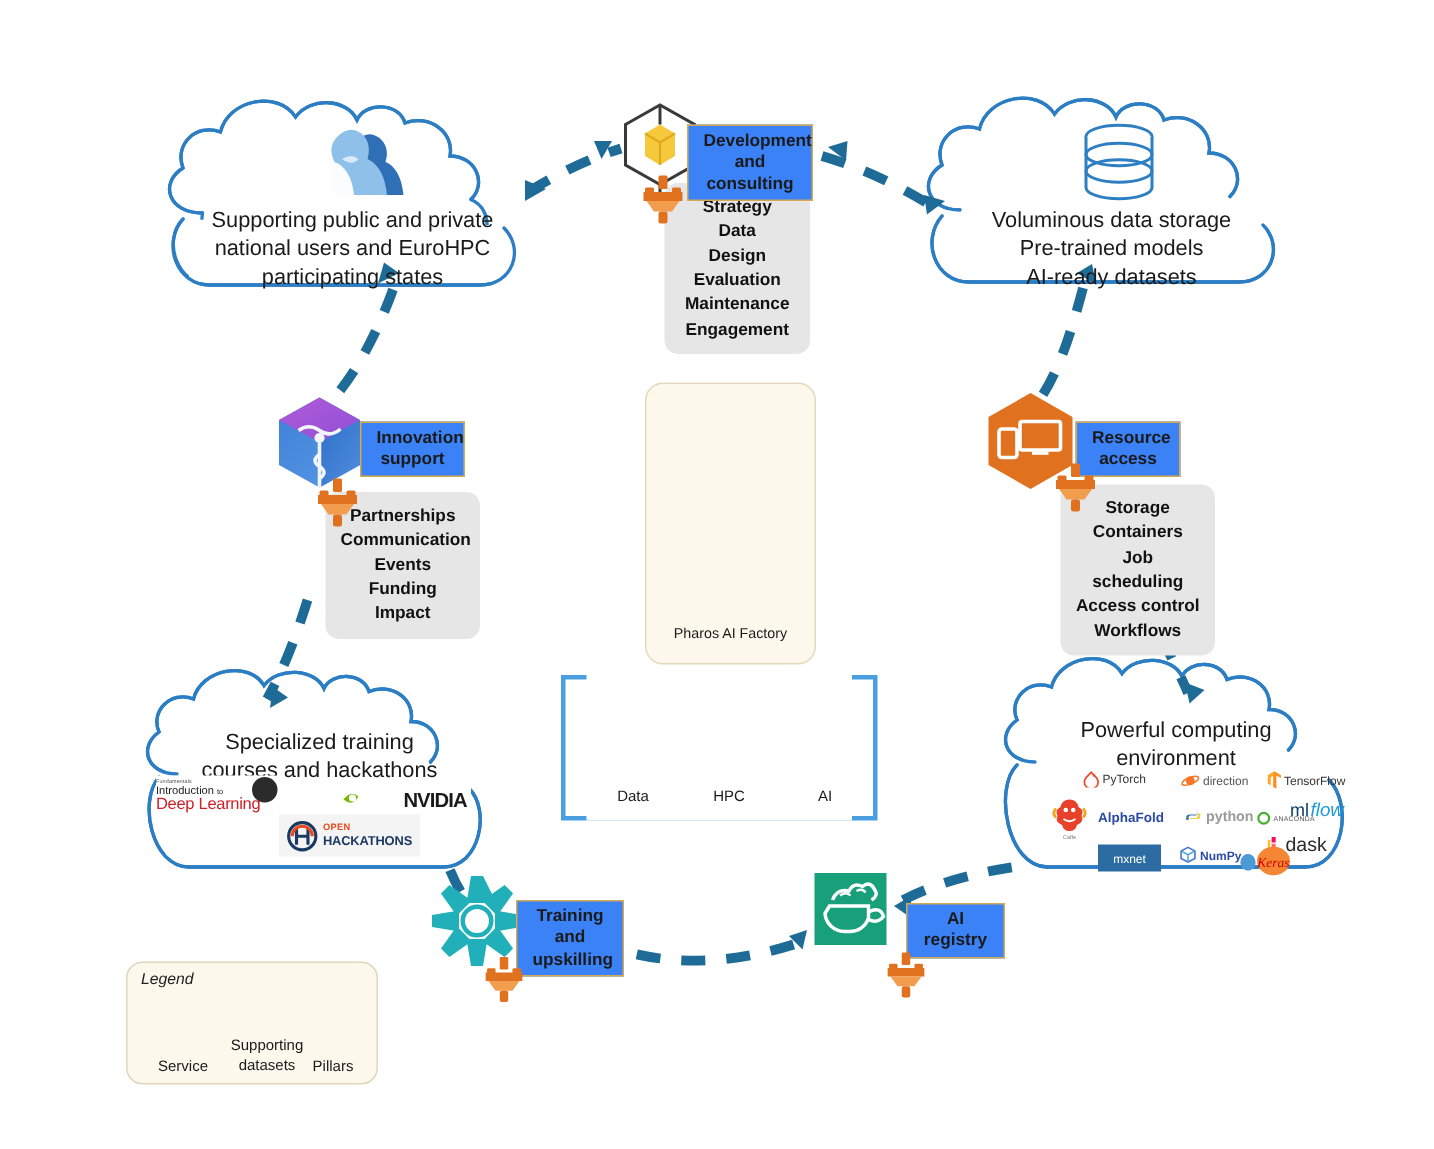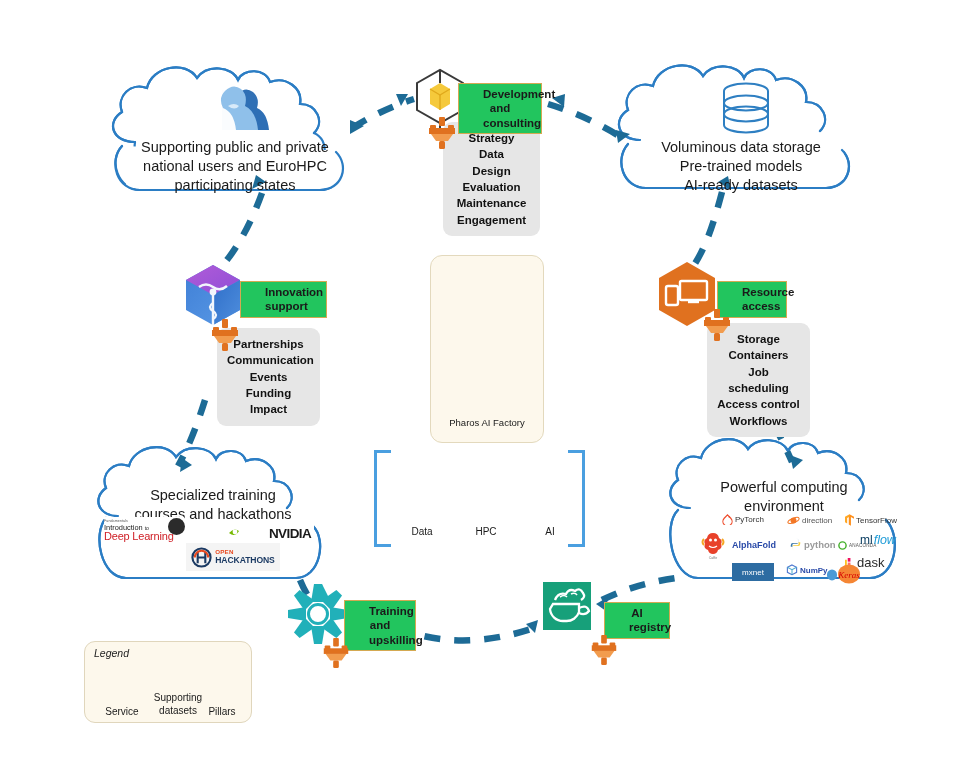--- a/index.html
+++ b/index.html
@@ -19,28 +19,28 @@
     text-align: center;
     font-size: 14.5px;
     color: #1a1a1a;
     line-height: 1.32;
     white-space: pre-line;
   }
 
   
   .svc-label {
     position: absolute;
-    background: #22c55e;
+    background: #3b82f6;
     border: 1px solid #d4a952;
     font-size: 11.5px;
     font-weight: bold;
     color: #1a1a1a;
     text-align: center;
     line-height: 1.25;
-    padding: 3px 24px;
+    padding: 3px 10px;
     white-space: pre-line;
     z-index: 6;
   }
 
   
   .svc-panel {
     position: absolute;
     background: #e6e6e6;
     border-radius: 9px;
     font-size: 11.5px;
@@ -480,21 +480,21 @@
 
   <div class="cloud-text" style="left:113px; top:486px; width:200px;">Specialized training
 courses and hackathons</div>
 
   <div class="cloud-text" style="left:685px; top:478px; width:198px;">Powerful computing
 environment</div>
 
   <div class="svc-label" style="left:458px; top:83px; width:84px;">Development
 and consulting</div>
 
-  <div class="svc-label" style="left:240px; top:281px; width:87px;">Innovation
+  <div class="svc-label" style="left:240px; top:281px; width:70px;">Innovation
 support</div>
 
   <div class="svc-label" style="left:717px; top:281px; width:70px;">Resource
 access</div>
 
   <div class="svc-label" style="left:344px; top:600px; width:72px;">Training and
 upskilling</div>
 
   <div class="svc-label" style="left:604px; top:602px; width:66px;">AI registry</div>
 

